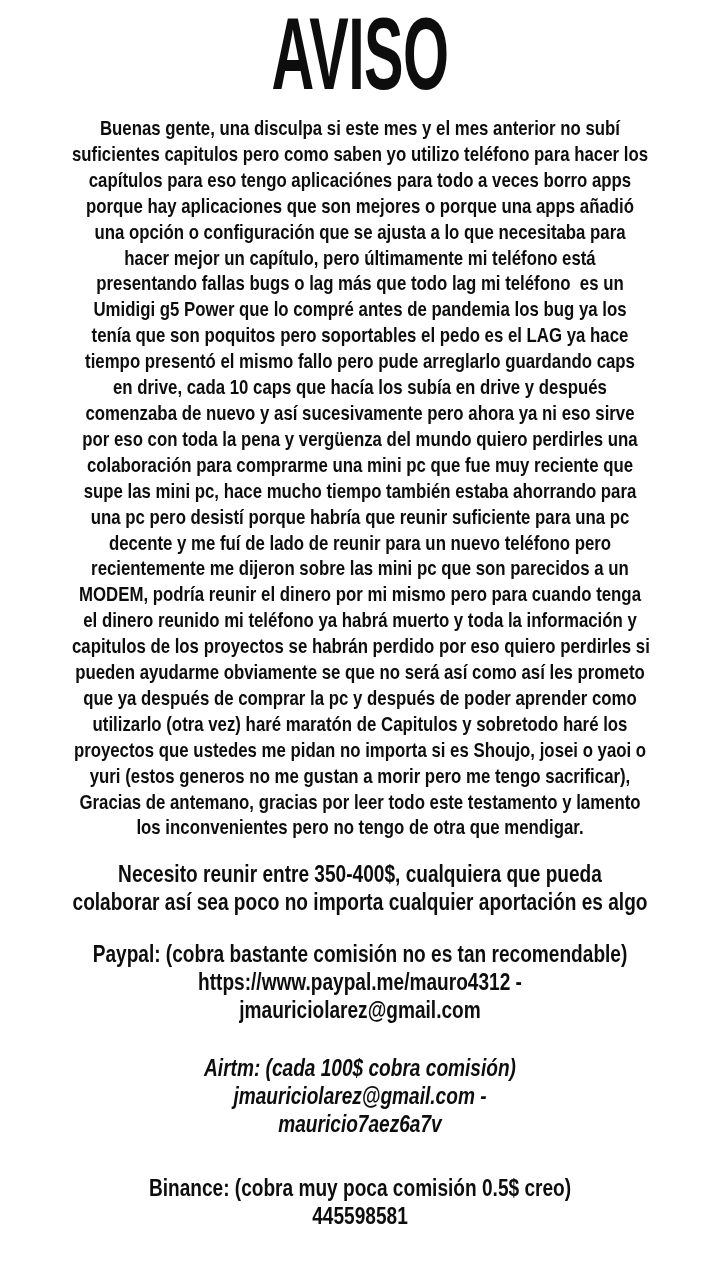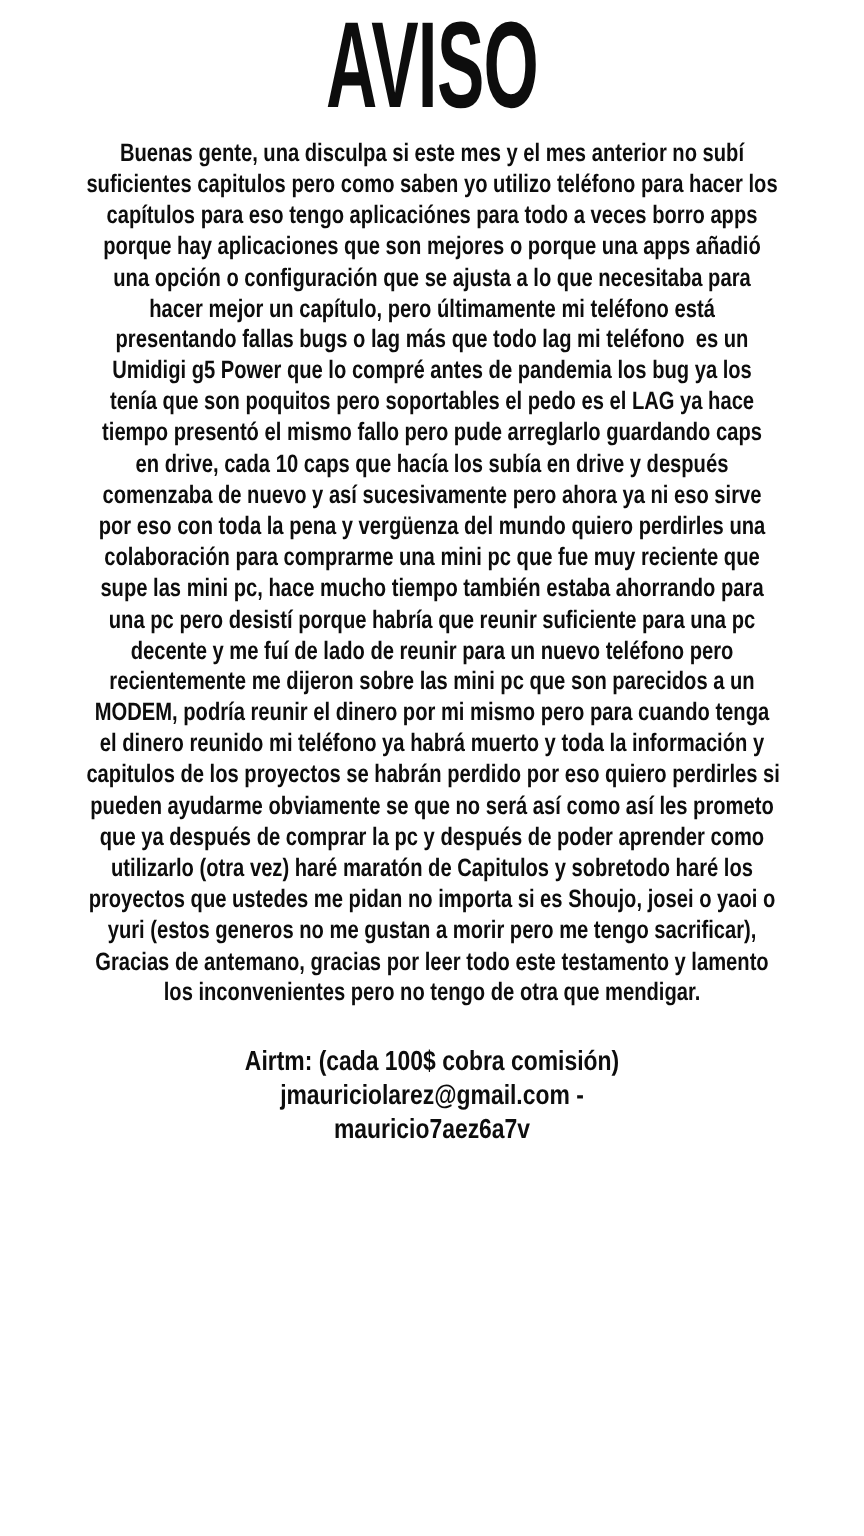--- a/index.html
+++ b/index.html
@@ -48,21 +48,21 @@
     font-size: 23px;
     line-height: 27.5px;
     transform: scaleX(0.83);
   }
   .pay-block .line {
     font-size: 23px;
     line-height: 28px;
     transform: scaleX(0.83);
   }
   .pay-paypal  { margin-top: 24px; }
-  .pay-airtm   { margin-top: 30px; }
+  .pay-airtm   { margin-top: 30px; font-style: italic; }
   .pay-binance { margin-top: 36px; }
 </style>
 </head>
 <body>
 
 <div class="page">
 
   <div class="title">AVISO</div>
 
   <div class="paragraph">
@@ -89,22 +89,35 @@
       <div class="line">capitulos de los proyectos se habrán perdido por eso quiero perdirles si</div>
       <div class="line">pueden ayudarme obviamente se que no será así como así les prometo</div>
       <div class="line">que ya después de comprar la pc y después de poder aprender como</div>
       <div class="line">utilizarlo (otra vez) haré maratón de Capitulos y sobretodo haré los</div>
       <div class="line">proyectos que ustedes me pidan no importa si es Shoujo, josei o yaoi o</div>
       <div class="line">yuri (estos generos no me gustan a morir pero me tengo sacrificar),</div>
       <div class="line">Gracias de antemano, gracias por leer todo este testamento y lamento</div>
       <div class="line">los inconvenientes pero no tengo de otra que mendigar.</div>
     </div>
 
+  <div class="goal">
+    <div class="line">Necesito reunir entre 350-400$, cualquiera que pueda</div>
+    <div class="line">colaborar así sea poco no importa cualquier aportación es algo</div>
+  </div>
 
+  <div class="pay-block pay-paypal">
+    <div class="line">Paypal: (cobra bastante comisión no es tan recomendable)</div>
+    <div class="line">https://www.paypal.me/mauro4312 -</div>
+    <div class="line">jmauriciolarez@gmail.com</div>
+  </div>
 
   <div class="pay-block pay-airtm">
     <div class="line">Airtm: (cada 100$ cobra comisión)</div>
     <div class="line">jmauriciolarez@gmail.com -</div>
     <div class="line">mauricio7aez6a7v</div>
   </div>
 
+  <div class="pay-block pay-binance">
+    <div class="line">Binance: (cobra muy poca comisión 0.5$ creo)</div>
+    <div class="line">445598581</div>
+  </div>
 
 </div>
 
 </body></html>

